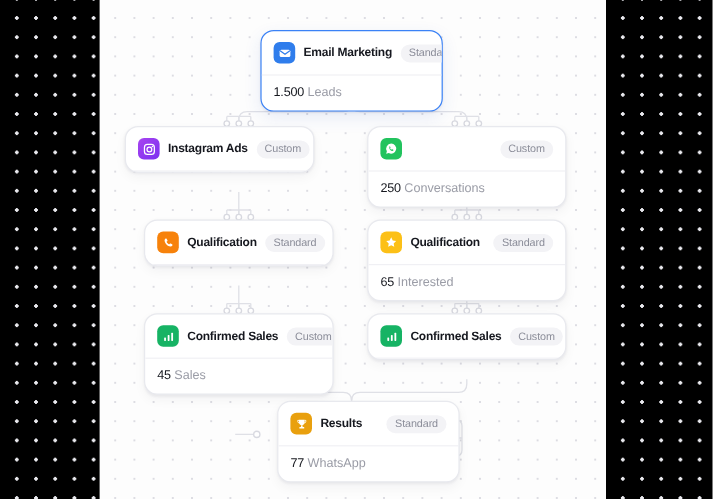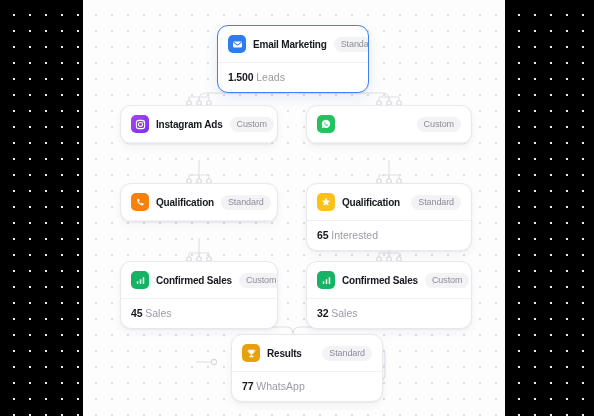--- a/index.html
+++ b/index.html
@@ -103,21 +103,21 @@
     padding: 2.5px 7px;
     white-space: nowrap;
     letter-spacing: -0.1px;
   }
 
   .node-body {
     padding: 8px 10px 9px 10px;
     font-size: 10.5px;
     white-space: nowrap;
   }
-  .metric-value { font-weight: bold; color: #16181f; letter-spacing: -0.2px; }
+  .metric-value { font-weight: normal; color: #16181f; letter-spacing: -0.2px; }
   .metric-label { color: #9a9ca6; margin-left: 3px; }
 </style>
 </head>
 <body>
 
 <div id="canvas">
 
   <div class="dots-light"></div>
   <div class="dots-dark left"></div>
   <div class="dots-dark right"></div>
@@ -203,21 +203,21 @@
           </svg>
       </span>
       <span class="node-title">Email Marketing</span>
       <span class="node-badge">Standard</span>
     </div>
     <div class="node-body">
       <span class="metric-value">1.500</span><span class="metric-label">Leads</span>
     </div>
   </div>
 
-  <div class="node" style="left:120px; top:105px; width:158px;">
+  <div class="node" style="left:104px; top:105px; width:158px;">
     <div class="node-head">
       <span class="node-icon" style="background:linear-gradient(135deg,#a845f0,#7b2ff0);">
         <svg width="11" height="11" viewBox="0 0 16 16">
             <rect x="2" y="2" width="12" height="12" rx="3.6" fill="none" stroke="#fff" stroke-width="1.5"></rect>
             <circle cx="8" cy="8" r="2.9" fill="none" stroke="#fff" stroke-width="1.5"></circle>
             <circle cx="11.6" cy="4.4" r="0.9" fill="#fff"></circle>
           </svg>
       </span>
       <span class="node-title">Instagram Ads</span>
       <span class="node-badge">Custom</span>
@@ -227,20 +227,23 @@
   <div class="node" style="left:306px; top:105px; width:166px;">
     <div class="node-head">
       <span class="node-icon" style="background:#22c35e;">
         <svg width="12" height="12" viewBox="0 0 16 16">
             <path d="M8 2.2a5.6 5.6 0 00-4.8 8.5L2.4 13.6l3-0.8A5.6 5.6 0 108 2.2z" fill="#fff"></path>
             <path d="M6.1 5.3c.2-.1.5 0 .6.2l.5 1c.1.2 0 .4-.1.5l-.3.3c-.1.1-.1.2 0 .4.3.5.8 1 1.3 1.2.2.1.3.1.4 0l.3-.3c.1-.2.3-.2.5-.1l1 .5c.2.1.3.4.2.6-.2.5-.7.8-1.2.8-1.6 0-3.4-1.8-3.4-3.4 0-.5.3-1 .2-1.7z" fill="#22c35e"></path>
           </svg>
       </span>
       <span class="node-badge">Custom</span>
     </div>
+    <div class="node-body">
+      <span class="metric-value">250</span><span class="metric-label">Conversations</span>
+    </div>
   </div>
 
   <div class="node" style="left:120px; top:183px; width:158px;">
     <div class="node-head">
       <span class="node-icon" style="background:#f7820b;">
         <svg width="11" height="11" viewBox="0 0 16 16">
             <path d="M4.3 2.6c.5-.3 1.1-.1 1.4.4l.9 1.6c.2.4.1.9-.2 1.2l-.6.5c-.2.2-.2.4-.1.6.5 1.1 1.5 2.1 2.6 2.6.2.1.5.1.6-.1l.5-.6c.3-.3.8-.4 1.2-.2l1.6.9c.5.3.7.9.4 1.4-.5.9-1.5 1.4-2.5 1.3C7 12 4 9 3.1 5.2c-.1-1 .3-2 1.2-2.6z" fill="#fff"></path>
           </svg>
       </span>
       <span class="node-title">Qualification</span>
@@ -284,23 +287,20 @@
     <div class="node-head">
       <span class="node-icon" style="background:#16b364;">
         <svg width="11" height="11" viewBox="0 0 16 16">
             <rect x="2.6" y="9" width="2.2" height="4.2" rx="0.7" fill="#fff"></rect>
             <rect x="6.9" y="6.2" width="2.2" height="7" rx="0.7" fill="#fff"></rect>
             <rect x="11.2" y="3.4" width="2.2" height="9.8" rx="0.7" fill="#fff"></rect>
           </svg>
       </span>
       <span class="node-title">Confirmed Sales</span>
       <span class="node-badge">Custom</span>
-    </div>
-    <div class="node-body">
-      <span class="metric-value">32</span><span class="metric-label">Sales</span>
     </div>
   </div>
 
   <div class="node" style="left:231px; top:334px; width:152px;">
     <div class="node-head">
       <span class="node-icon" style="background:#e9a00e;">
         <svg width="11" height="11" viewBox="0 0 16 16">
             <path d="M4.6 2.6h6.8v3.1a3.4 3.4 0 01-6.8 0z" fill="#fff"></path>
             <path d="M7 9.2h2v2.1H7z" fill="#fff"></path>
             <rect x="5" y="11.4" width="6" height="1.9" rx="0.7" fill="#fff"></rect>

